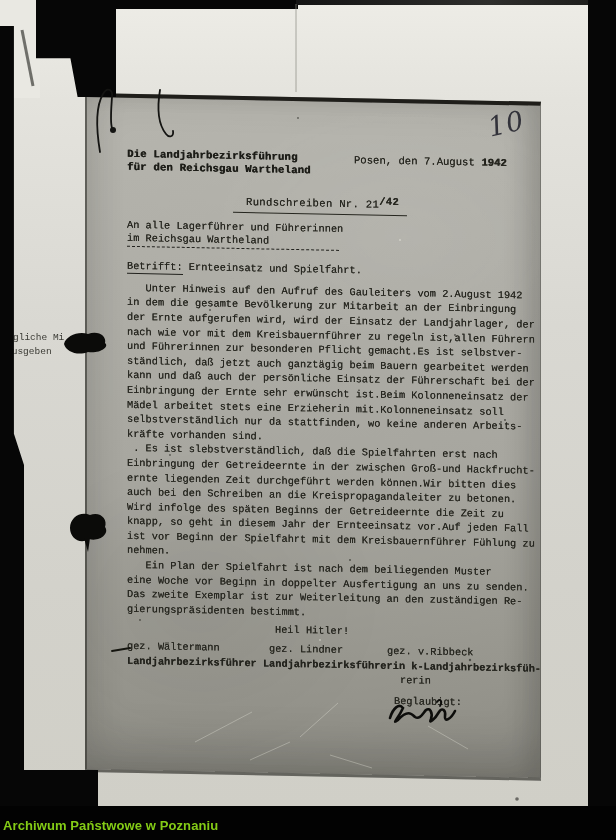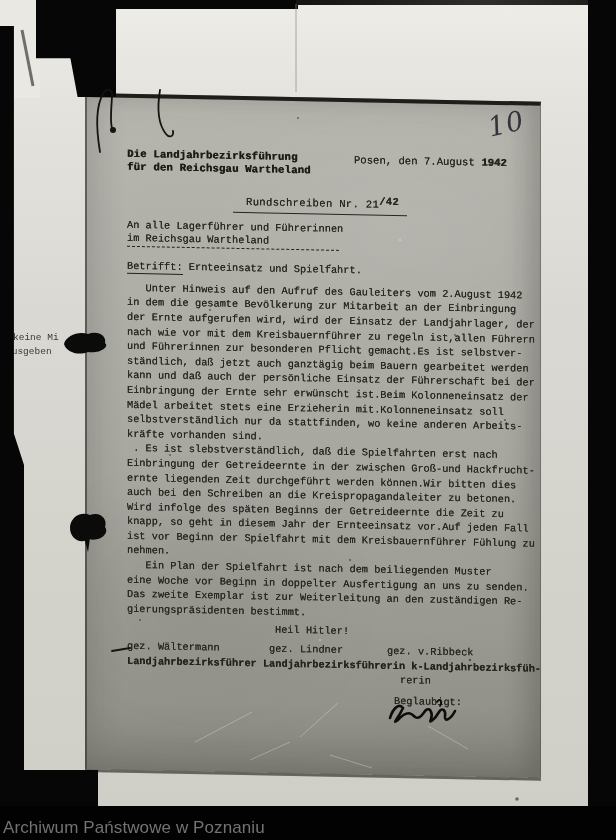--- a/index.html
+++ b/index.html
@@ -67,33 +67,33 @@
     clip-path:polygon(0 0,100% 0,100% 100%,52% 100%,43% 60%,0 60%);}
   .m-topbar{left:112px;top:0;width:186px;height:9px;}
   .m-topedge{left:296px;top:0;width:320px;height:5px;background:linear-gradient(90deg,#141414,#2e2e2c 60%,#1a1a18);}
   .m-right{left:588px;top:0;width:28px;height:840px;}
   .m-left{left:0;top:26px;width:24px;height:784px;
     clip-path:polygon(0 0,58% 0,58% 52%,100% 56%,100% 100%,0 100%);}
   .m-bottomleft{left:0;top:752px;width:98px;height:56px;
     clip-path:polygon(0 0,24% 0,24% 32%,100% 32%,100% 100%,0 100%);}
   .m-bottomband{left:0;top:806px;width:616px;height:34px;background:#020202;}
 
-  .caption{left:3px;top:818px;color:#737373;font-weight:400;font-size:17px;letter-spacing:0.1px;}
+  .caption{left:3px;top:818px;color:#84cc16;font-weight:700;font-size:13px;letter-spacing:0.1px;}
 
   .marks{left:0;top:0;width:616px;height:840px;pointer-events:none;}
 </style>
 </head>
 <body>
 
 <div class="stage">
 
   <div class="abs backdrop"></div>
   <div class="abs backdrop-topleft"></div>
 
-  <div class="abs frag frag1">keine Mi</div>
+  <div class="abs frag frag1">gliche Mi</div>
   <div class="abs frag frag2">ausgeben</div>
 
   <div class="abs doc">
     <div class="doc-inner">
 
       <div class="hdr">
         <div class="sender">
           <div>Die Landjahrbezirksführung</div>
           <div>für den Reichsgau Wartheland</div>
         </div>

